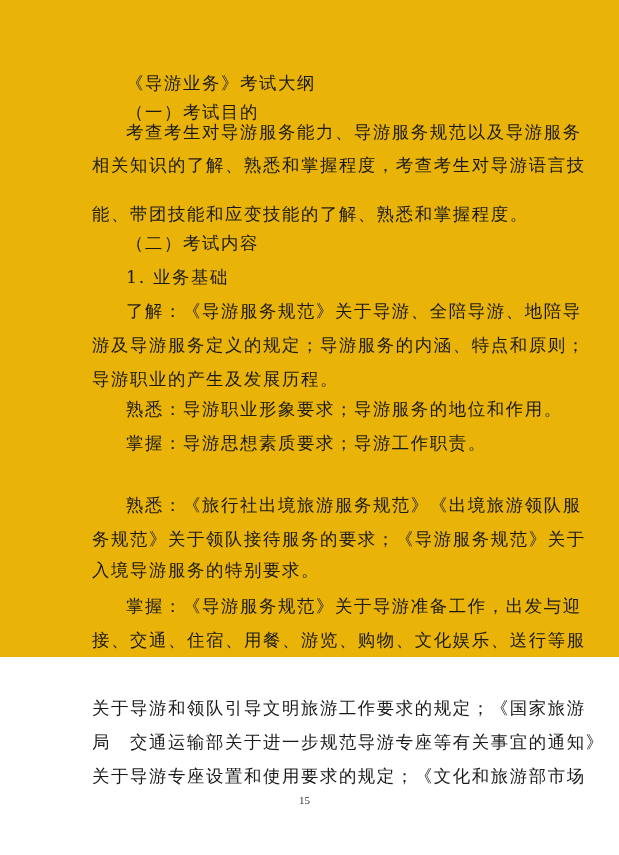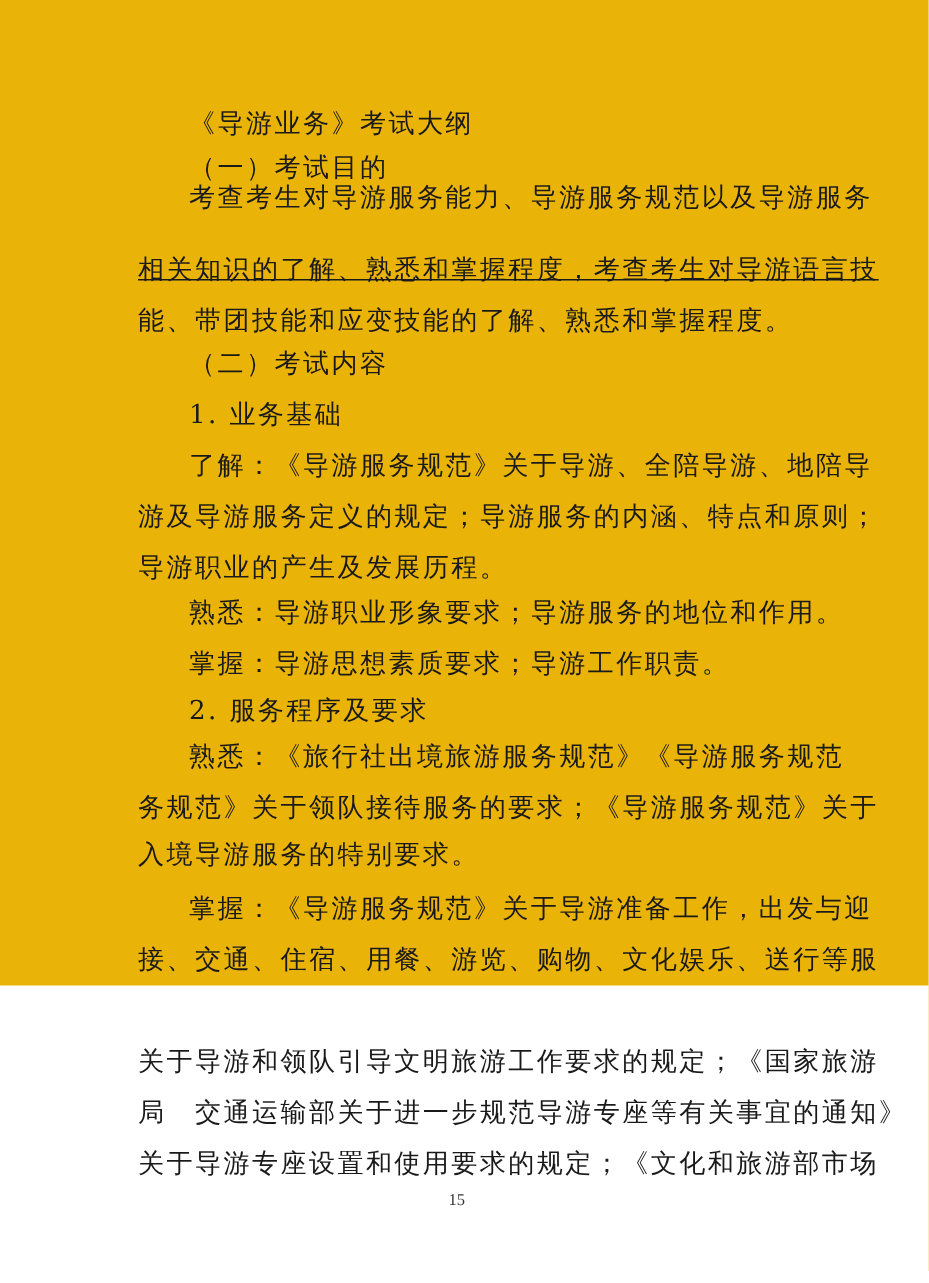--- a/index.html
+++ b/index.html
@@ -61,36 +61,35 @@
 </head>
 <body>
 
 <div class="page">
 
   <div class="line indent heading" style="top:68px;">《导游业务》考试大纲</div>
 
   <div class="line indent heading" style="top:97px;">（一）考试目的</div>
 
   <div class="line indent" style="top:117px;">考查考生对导游服务能力、导游服务规范以及导游服务</div>
-  <div class="line" style="top:165px;text-decoration:underline;">相关知识的了解、熟悉和掌握程度，考查考生对导游语言技</div>
+  <div class="line" style="top:150px;">相关知识的了解、熟悉和掌握程度，考查考生对导游语言技</div>
   <div class="line indent heading" style="top:228px;">（二）考试内容</div>
 
   <div class="line last" style="top:199px;">能、带团技能和应变技能的了解、熟悉和掌握程度。</div>
 
   <div class="line indent heading" style="top:262px;">1. 业务基础</div>
 
   <div class="line indent" style="top:296px;">了解：《导游服务规范》关于导游、全陪导游、地陪导</div>
   <div class="line last" style="top:364px;">导游职业的产生及发展历程。</div>
   <div class="line" style="top:330px;">游及导游服务定义的规定；导游服务的内涵、特点和原则；</div>
   <div class="line indent last" style="top:394px;">熟悉：导游职业形象要求；导游服务的地位和作用。</div>
   <div class="line indent last" style="top:428px;">掌握：导游思想素质要求；导游工作职责。</div>
 
-  <div class="line indent heading" style="top:459px;">2. 服务程序及要求</div>
 
-  <div class="line indent" style="top:490px;">熟悉：《旅行社出境旅游服务规范》《导游服务规范</div>
+  <div class="line indent" style="top:490px;">熟悉：《旅行社出境旅游服务规范》《出境旅游领队服</div>
   <div class="line" style="top:524px;">务规范》关于领队接待服务的要求；《导游服务规范》关于</div>
   <div class="line last" style="top:555px;">入境导游服务的特别要求。</div>
   <div class="line indent" style="top:591px;">掌握：《导游服务规范》关于导游准备工作，出发与迎</div>
   <div class="line" style="top:625px;">接、交通、住宿、用餐、游览、购物、文化娱乐、送行等服</div>
   <div class="line" style="top:693px;">关于导游和领队引导文明旅游工作要求的规定；《国家旅游</div>
   <div class="line" style="top:727px;">局　交通运输部关于进一步规范导游专座等有关事宜的通知》</div>
   <div class="line" style="top:761px;">关于导游专座设置和使用要求的规定；《文化和旅游部市场</div>
 
   <div class="page-number">15</div>
 </div>

